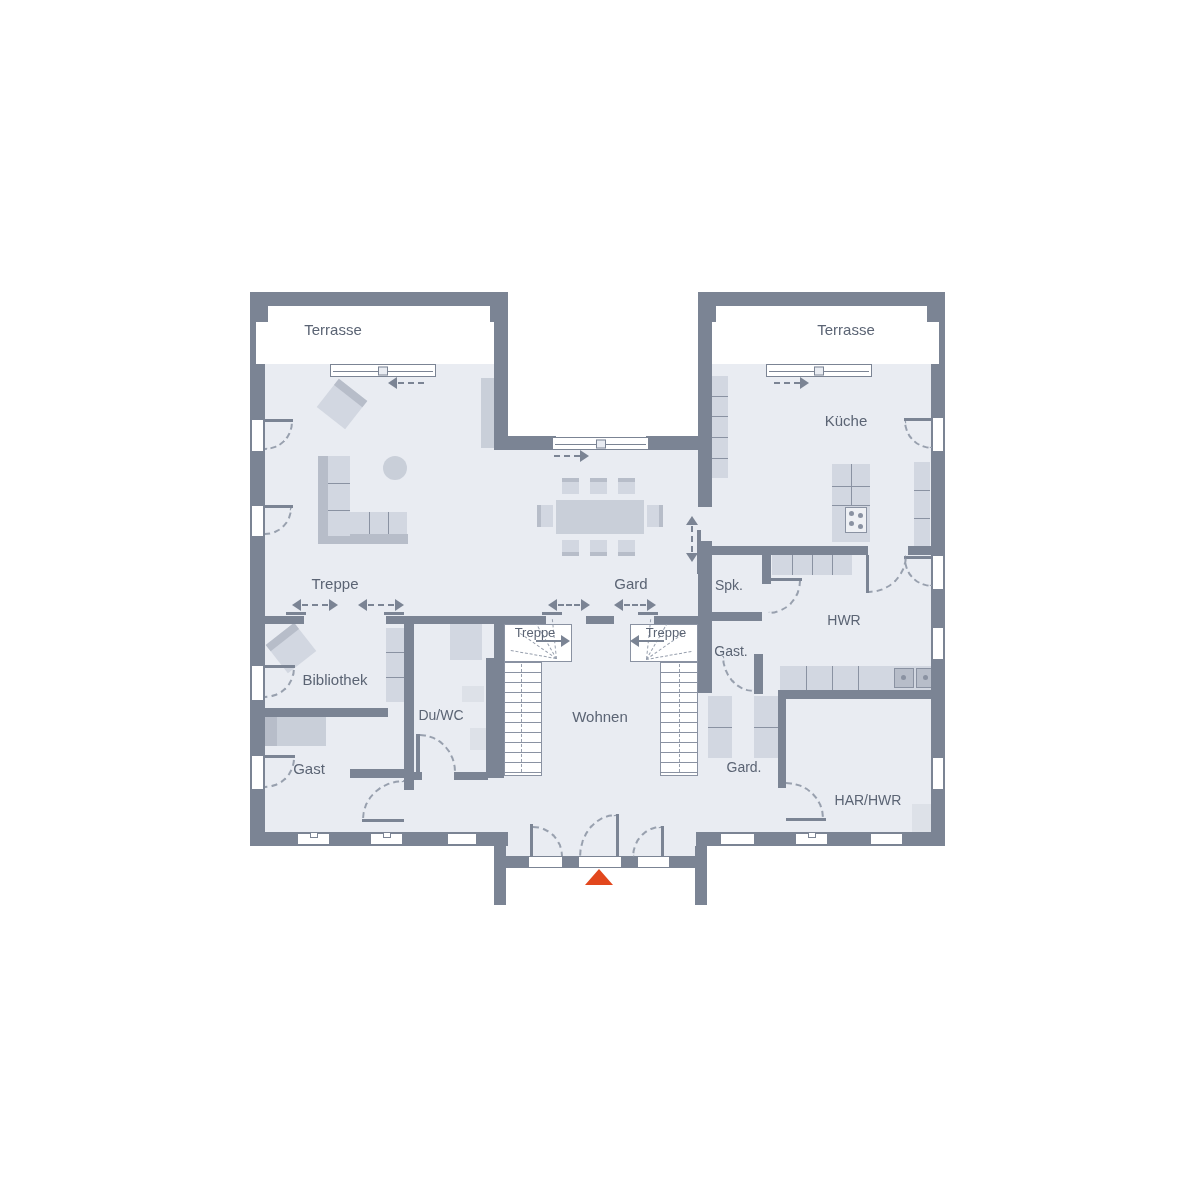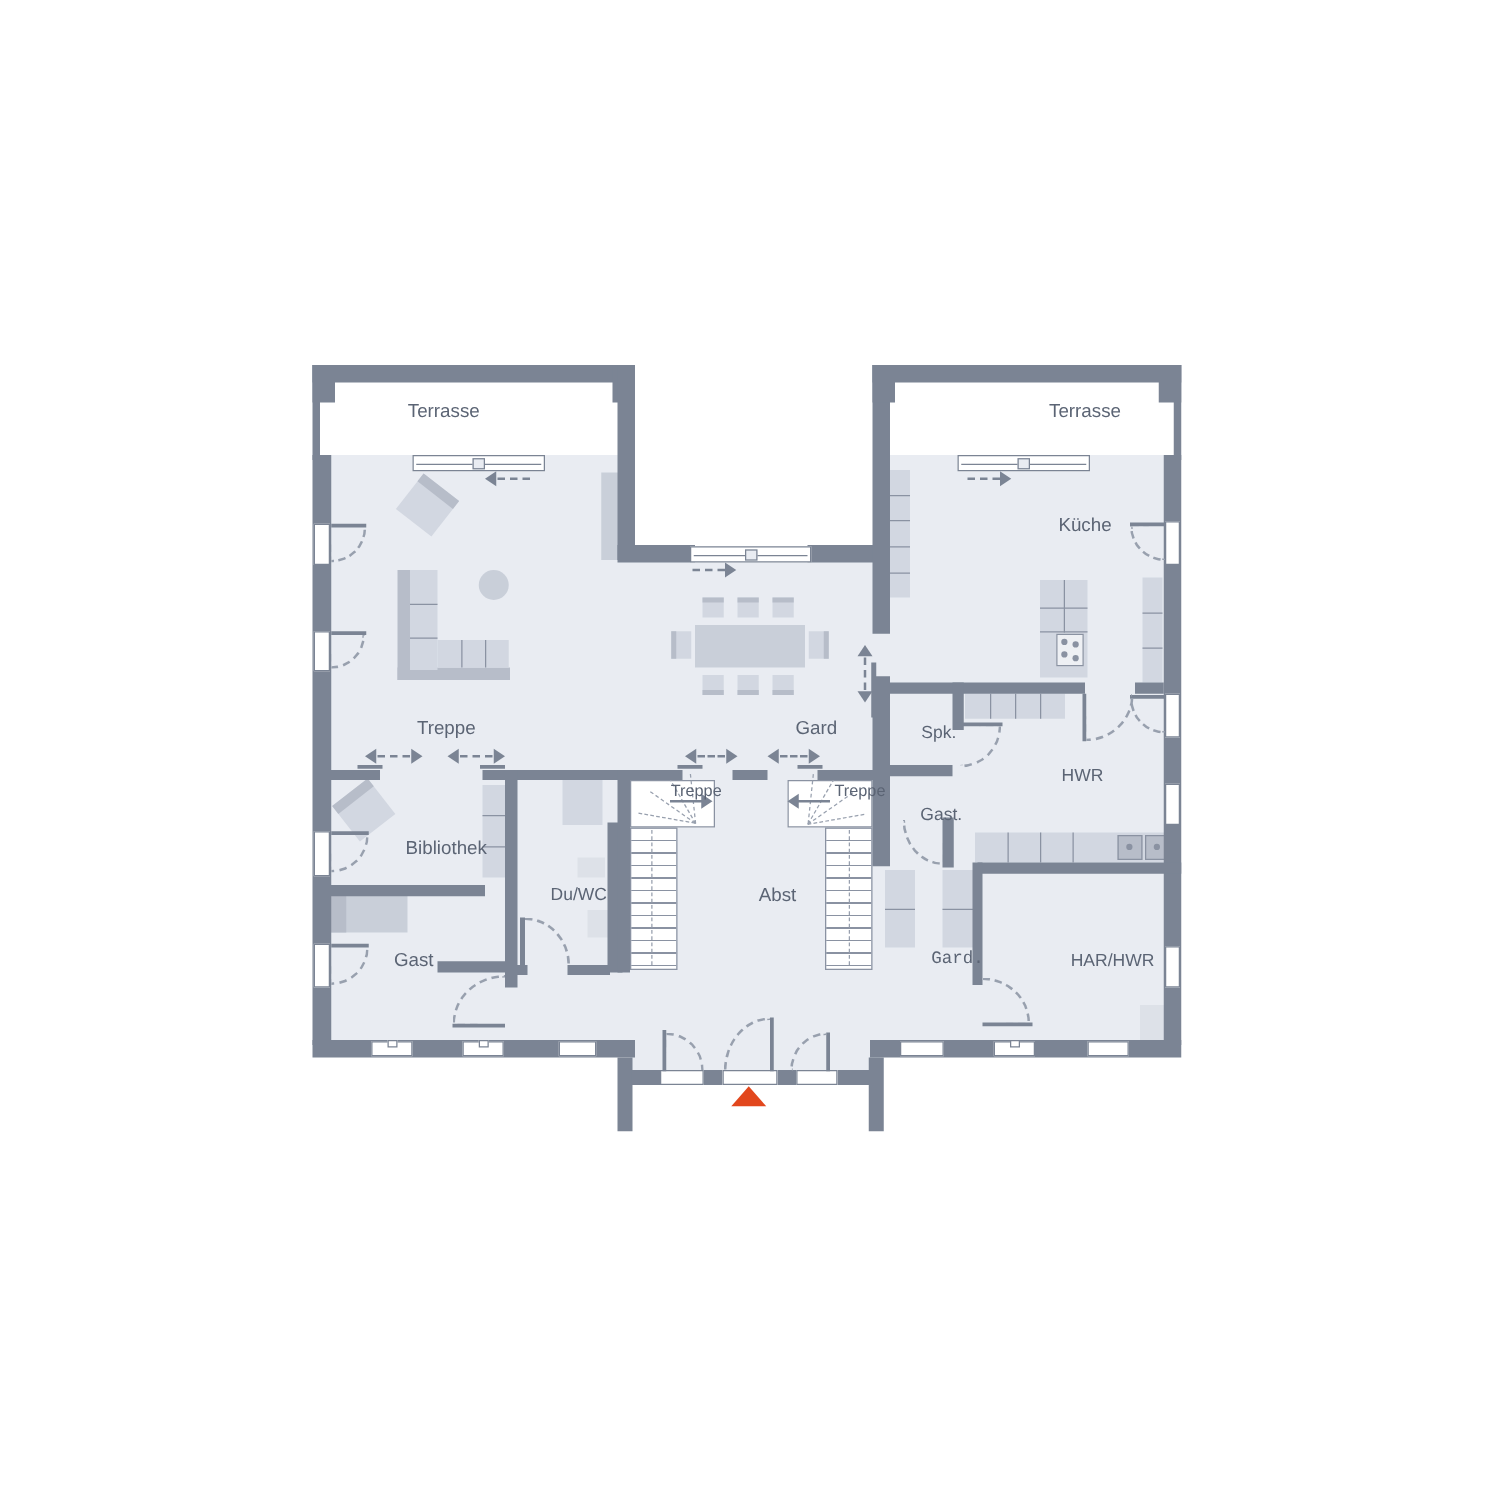--- a/index.html
+++ b/index.html
@@ -17,21 +17,21 @@
   .sl{background:var(--white,#fff);border:1px solid var(--wall,#7b8494);}
   .slmid{left:2px;right:2px;top:50%;height:1px;background:var(--wall,#7b8494);}
   .slsq{width:10px;height:9px;background:var(--floor,#e9ecf2);border:1px solid var(--wall,#7b8494);left:50%;top:50%;transform:translate(-50%,-50%);}
   .sq{width:8px;height:6px;background:var(--white,#fff);border:1px solid var(--wall,#7b8494);left:50%;transform:translateX(-50%);top:-2px;}
   .leaf{background:var(--wall,#7b8494);}
   .arc{border:0 dashed var(--dash,#98a0ae);}
   .arcBR{border-right:2px dashed var(--dash,#98a0ae);border-bottom:2px dashed var(--dash,#98a0ae);border-bottom-right-radius:100% 100%;}
   .arcBL{border-left:2px dashed var(--dash,#98a0ae);border-bottom:2px dashed var(--dash,#98a0ae);border-bottom-left-radius:100% 100%;}
   .arcTR{border-top:2px dashed var(--dash,#98a0ae);border-right:2px dashed var(--dash,#98a0ae);border-top-right-radius:100% 100%;}
   .arcTL{border-top:2px dashed var(--dash,#98a0ae);border-left:2px dashed var(--dash,#98a0ae);border-top-left-radius:100% 100%;}
-  .lab{color:var(--text,#5b6474);font-size:15px;white-space:nowrap;transform:translate(-50%,-50%);letter-spacing:0px;margin-left:22px;}
+  .lab{color:var(--text,#5b6474);font-size:15px;white-space:nowrap;transform:translate(-50%,-50%);letter-spacing:0px;}
   .lab.small{font-size:14px;}
   .lab.stairs{font-size:13px;}
   .stairbox{background:var(--white,#fff);border:1px solid var(--outline,#8a92a2);}
   .run{background:repeating-linear-gradient(to bottom,var(--white,#fff) 0 9px,var(--outline,#8a92a2) 9px 10px);border:1px solid var(--outline,#8a92a2);}
   .dashH{border-top:2px dashed var(--wall,#7b8494);height:0;}
   .dashV{border-left:2px dashed var(--wall,#7b8494);width:0;}
   .fan{height:0;border-top:1px dashed var(--dash,#98a0ae);transform-origin:0 0;}
   .walk{border-left:1px dashed var(--dash,#98a0ae);width:0;}
   .tri{width:0;height:0;border:6px solid transparent;}
   .tri-r{border-left:9px solid var(--wall,#7b8494);border-right:0;}
@@ -304,18 +304,18 @@
   <div class="lab" style="left:335px;top:583px;">Treppe</div>
   <div class="lab" style="left:631px;top:583px;">Gard</div>
   <div class="lab" style="left:846px;top:420px;">Küche</div>
   <div class="lab small" style="left:729px;top:585px;">Spk.</div>
   <div class="lab small" style="left:844px;top:620px;">HWR</div>
   <div class="lab small" style="left:731px;top:651px;">Gast.</div>
   <div class="lab" style="left:335px;top:679px;">Bibliothek</div>
   <div class="lab small" style="left:441px;top:715px;">Du/WC</div>
   <div class="lab stairs" style="left:535px;top:632px;">Treppe</div>
   <div class="lab stairs" style="left:666px;top:632px;">Treppe</div>
-  <div class="lab" style="left:600px;top:716px;">Abst</div>
+  <div class="lab" style="left:600px;top:716px;">Wohnen</div>
   <div class="lab" style="left:309px;top:768px;">Gast</div>
-  <div class="lab small" style="left:744px;top:767px;font-family:Liberation Mono, monospace;">Gard.</div>
-  <div class="lab small" style="left:868px;top:768px;">HAR/HWR</div>
+  <div class="lab small" style="left:744px;top:767px;">Gard.</div>
+  <div class="lab small" style="left:868px;top:800px;">HAR/HWR</div>
 
 </div>
 
 </body></html>

